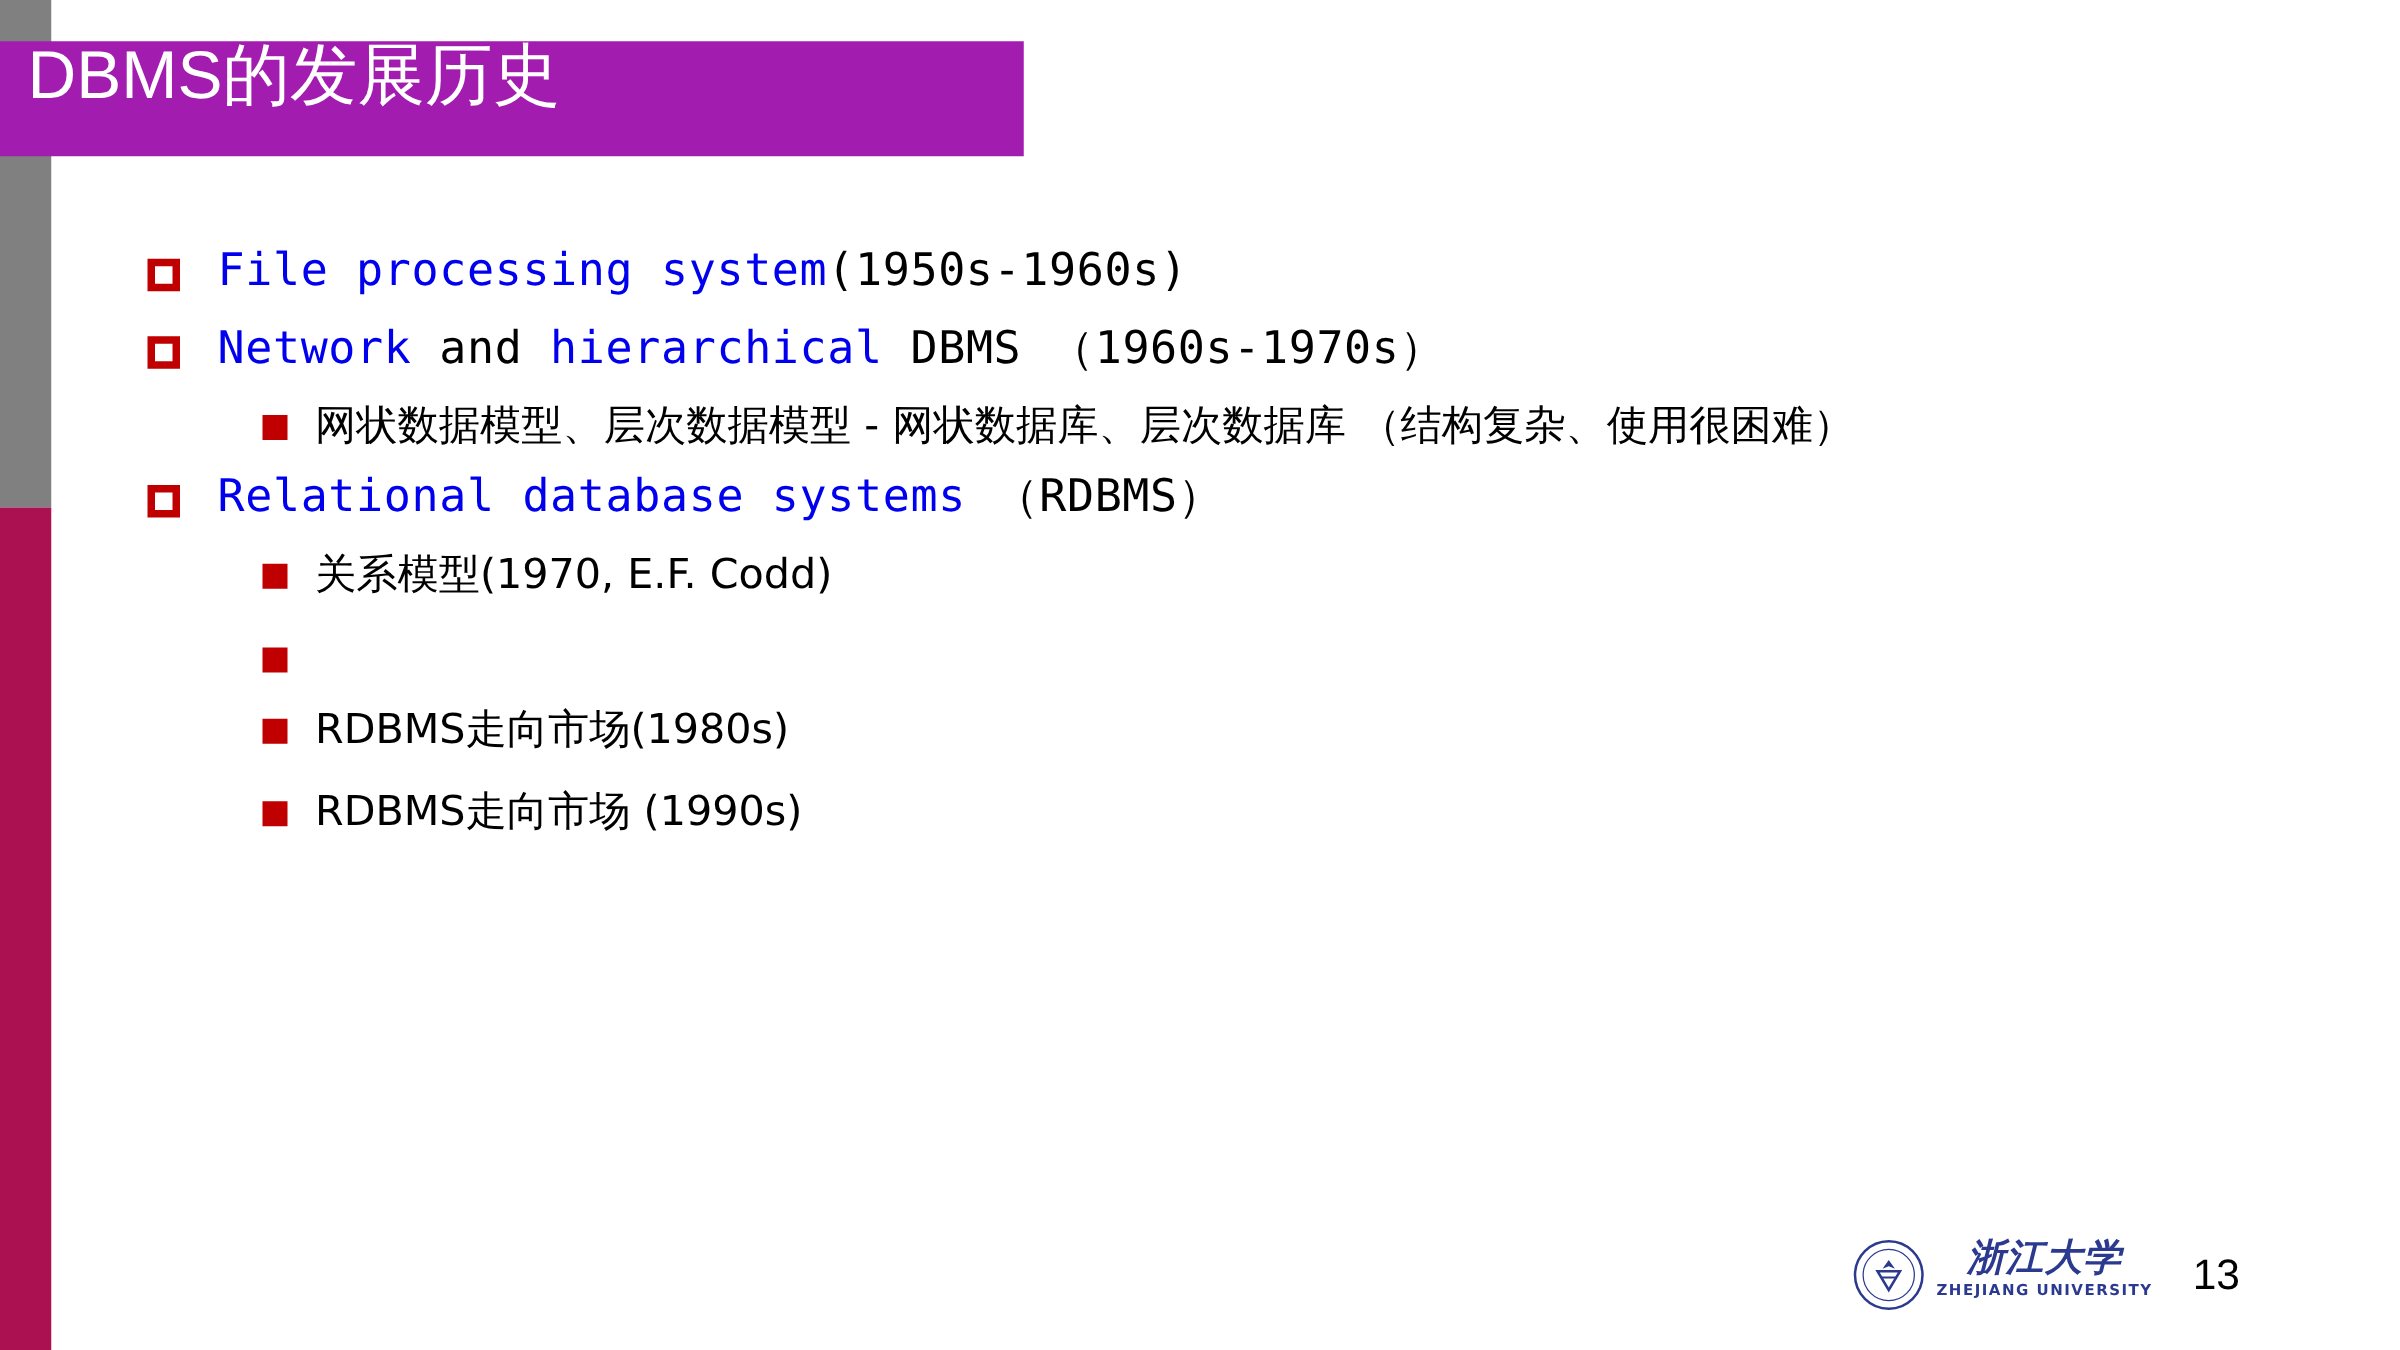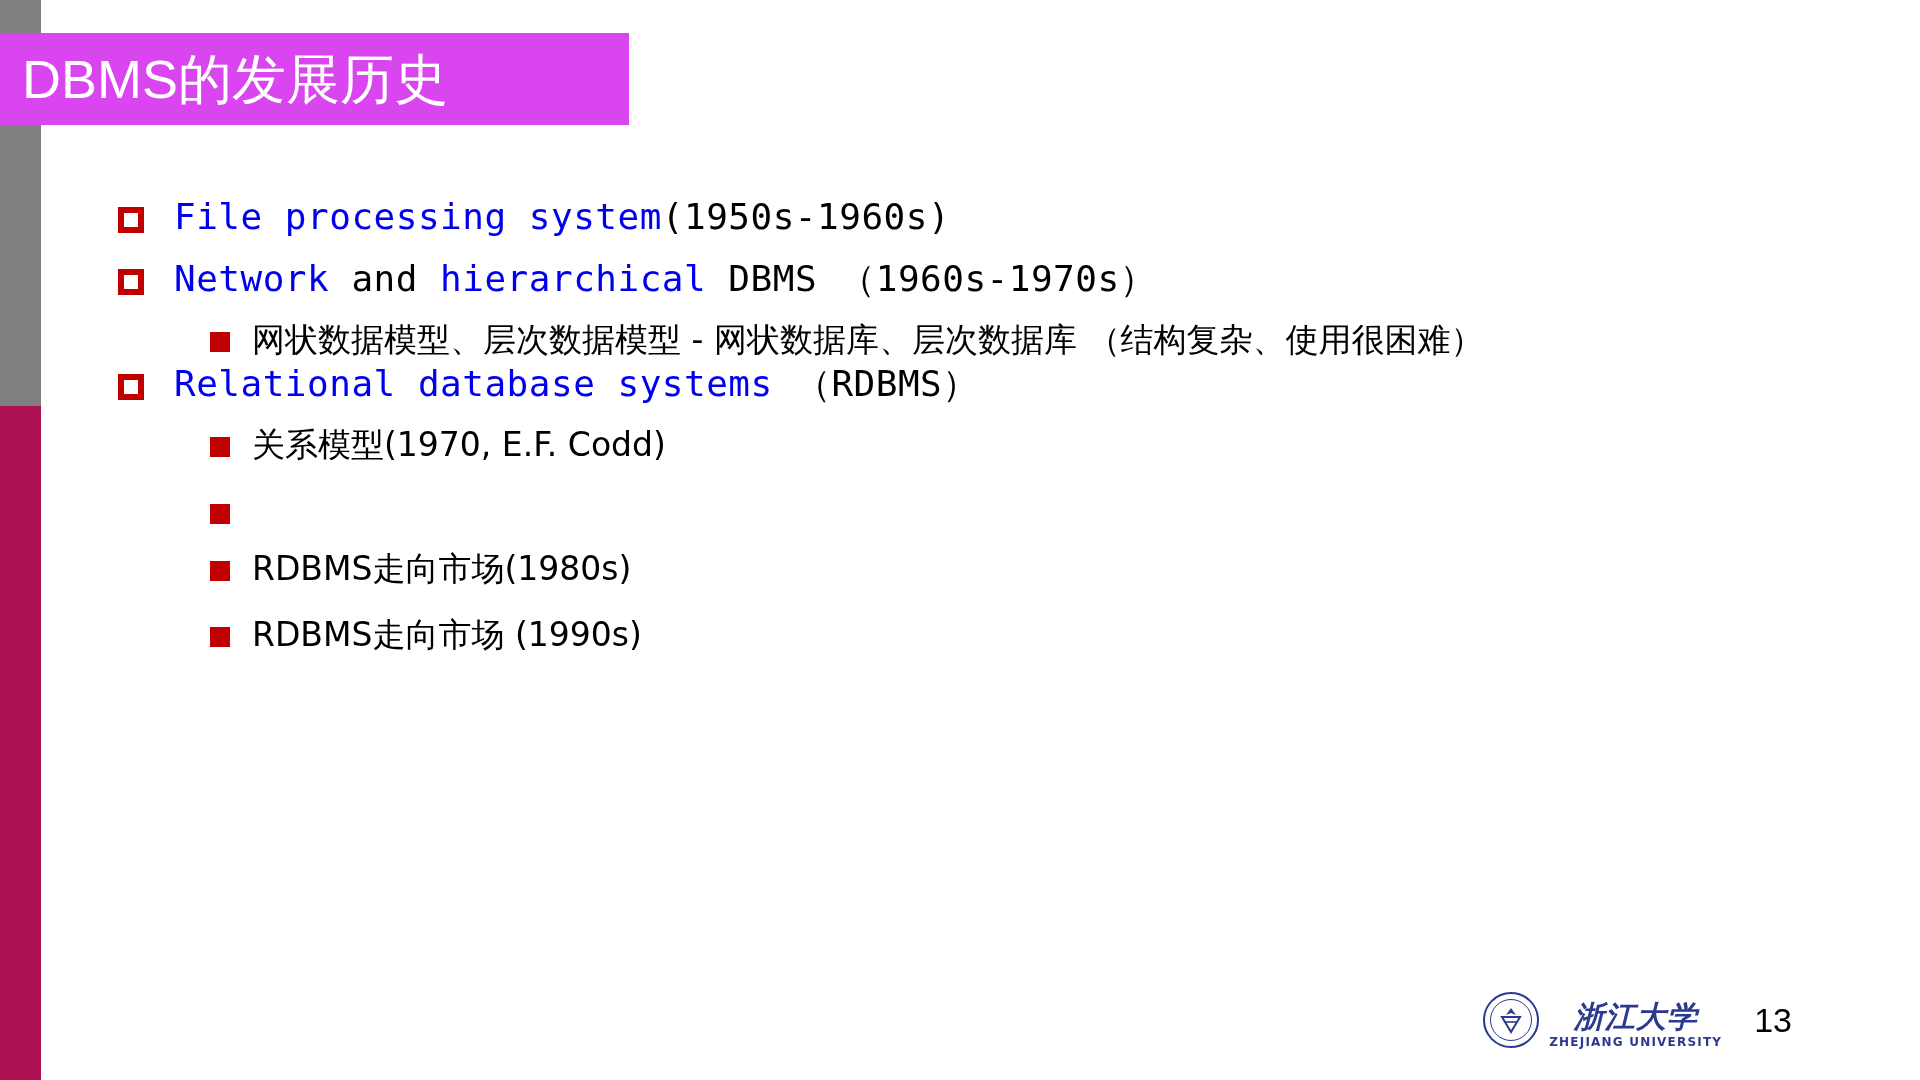--- a/index.html
+++ b/index.html
@@ -37,25 +37,25 @@
     top: 406px;
     height: 674px;
     background: #AB1050;
   }
 
   
   .title-bar {
     position: absolute;
     left: 0;
     top: 33px;
-    width: 629px;
+    width: 819px;
     height: 92px;
-    background: #d946ef;
-    display: flex;
-    align-items: center;
+    background: #a21caf;
+    display: flex;
+    align-items: flex-start;
   }
   .title-text {
     color: #ffffff;
     font-size: 54px;
     line-height: 1;
     font-weight: 400;
     font-family: "Liberation Sans", "DejaVu Sans", sans-serif;
     padding-left: 22px;
     white-space: nowrap;
     letter-spacing: 0px;
@@ -92,20 +92,21 @@
     white-space: nowrap;
   }
   .lvl1-text .blue { color: #0000EE; }
 
   .sub-list {
     margin-left: 92px;
   }
   .lvl2 {
     display: flex;
     align-items: flex-start;
+    margin-bottom: 14px;
   }
   .lvl2-marker {
     flex: 0 0 auto;
     width: 20px;
     height: 20px;
     background: #C00000;
     margin-top: 13px;
     margin-right: 22px;
   }
   .lvl2-text {
@@ -129,21 +130,21 @@
   .footer {
     position: absolute;
     right: 128px;
     bottom: 32px;
     display: flex;
     align-items: center;
     gap: 20px;
   }
   .logo {
     display: flex;
-    align-items: flex-end;
+    align-items: flex-start;
     gap: 10px;
   }
   .seal {
     width: 52px;
     height: 52px;
     border-radius: 50%;
     border: 2px solid #2B3A8F;
     background: #ffffff;
     position: relative;
     display: flex;

